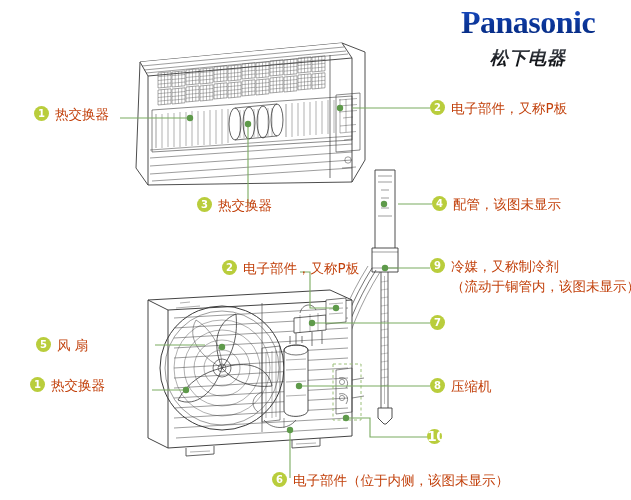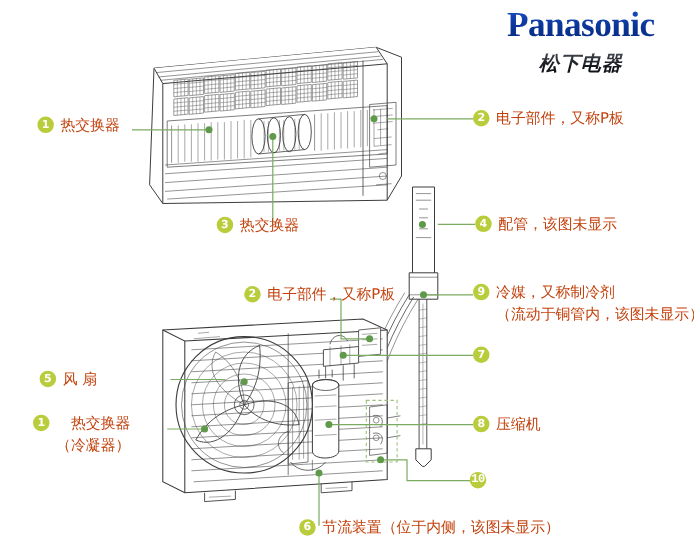--- a/index.html
+++ b/index.html
@@ -68,23 +68,22 @@
     background: #b9cd3c;
     color: #ffffff;
     font-size: 10px;
     font-weight: bold;
     line-height: 15px;
     text-align: center;
     margin-top: 2px;
     font-family: "DejaVu Sans", "Liberation Sans", sans-serif;
   }
   .badge.wide {
-    font-size: 11px;
+    font-size: 14px;
     letter-spacing: -0.5px;
-    font-family: Liberation Mono, monospace;
   }
   .label-text {
     font-size: 13.5px;
     color: #c2410c;
     line-height: 20px;
     font-family: "DejaVu Sans", "Liberation Sans", sans-serif;
   }
   .label-text .l2 {
     display: block;
   }
@@ -449,22 +448,21 @@
 
   <div class="callout" style="left:36px; top:335px;">
     <span class="badge">5</span>
     <span class="label-text">风 扇</span>
   </div>
 
   <div class="callout txt-left" style="left:30px; top:375px;">
     <span class="badge">1</span>
     <span class="label-text">
       <span class="l2">热交换器</span>
-      <span class="l2">（冷凝器）</span>
     </span>
   </div>
 
   <div class="callout" style="left:272px; top:470px;">
     <span class="badge">6</span>
-    <span class="label-text">节流装置（位于内侧，该图未显示）</span>
+    <span class="label-text">电子部件（位于内侧，该图未显示）</span>
   </div>
 
 </div>
 
 </body></html>

